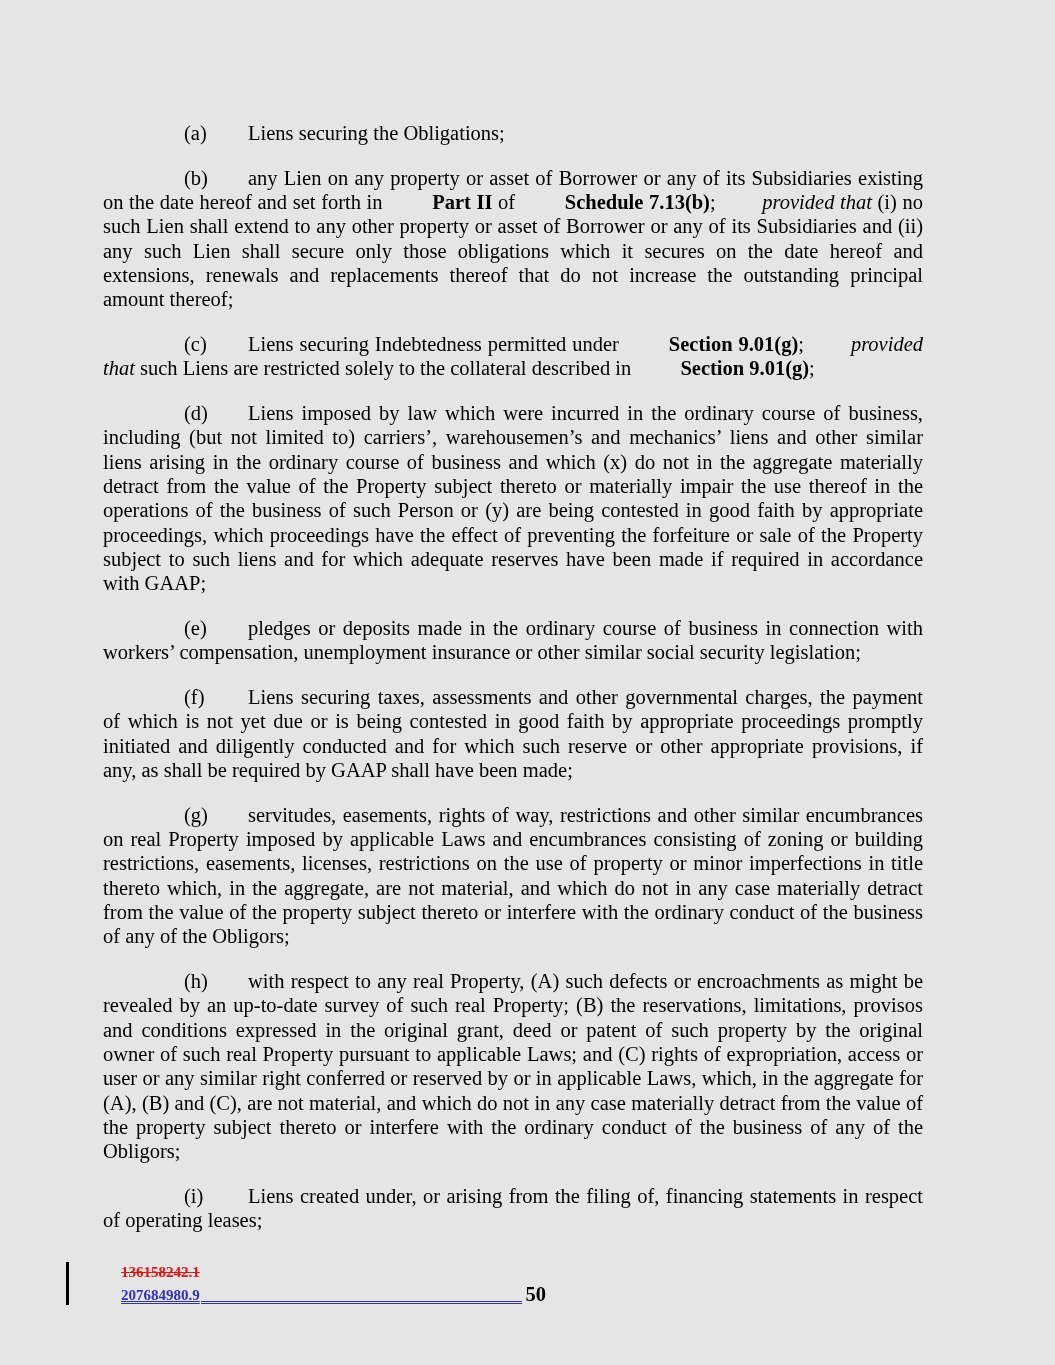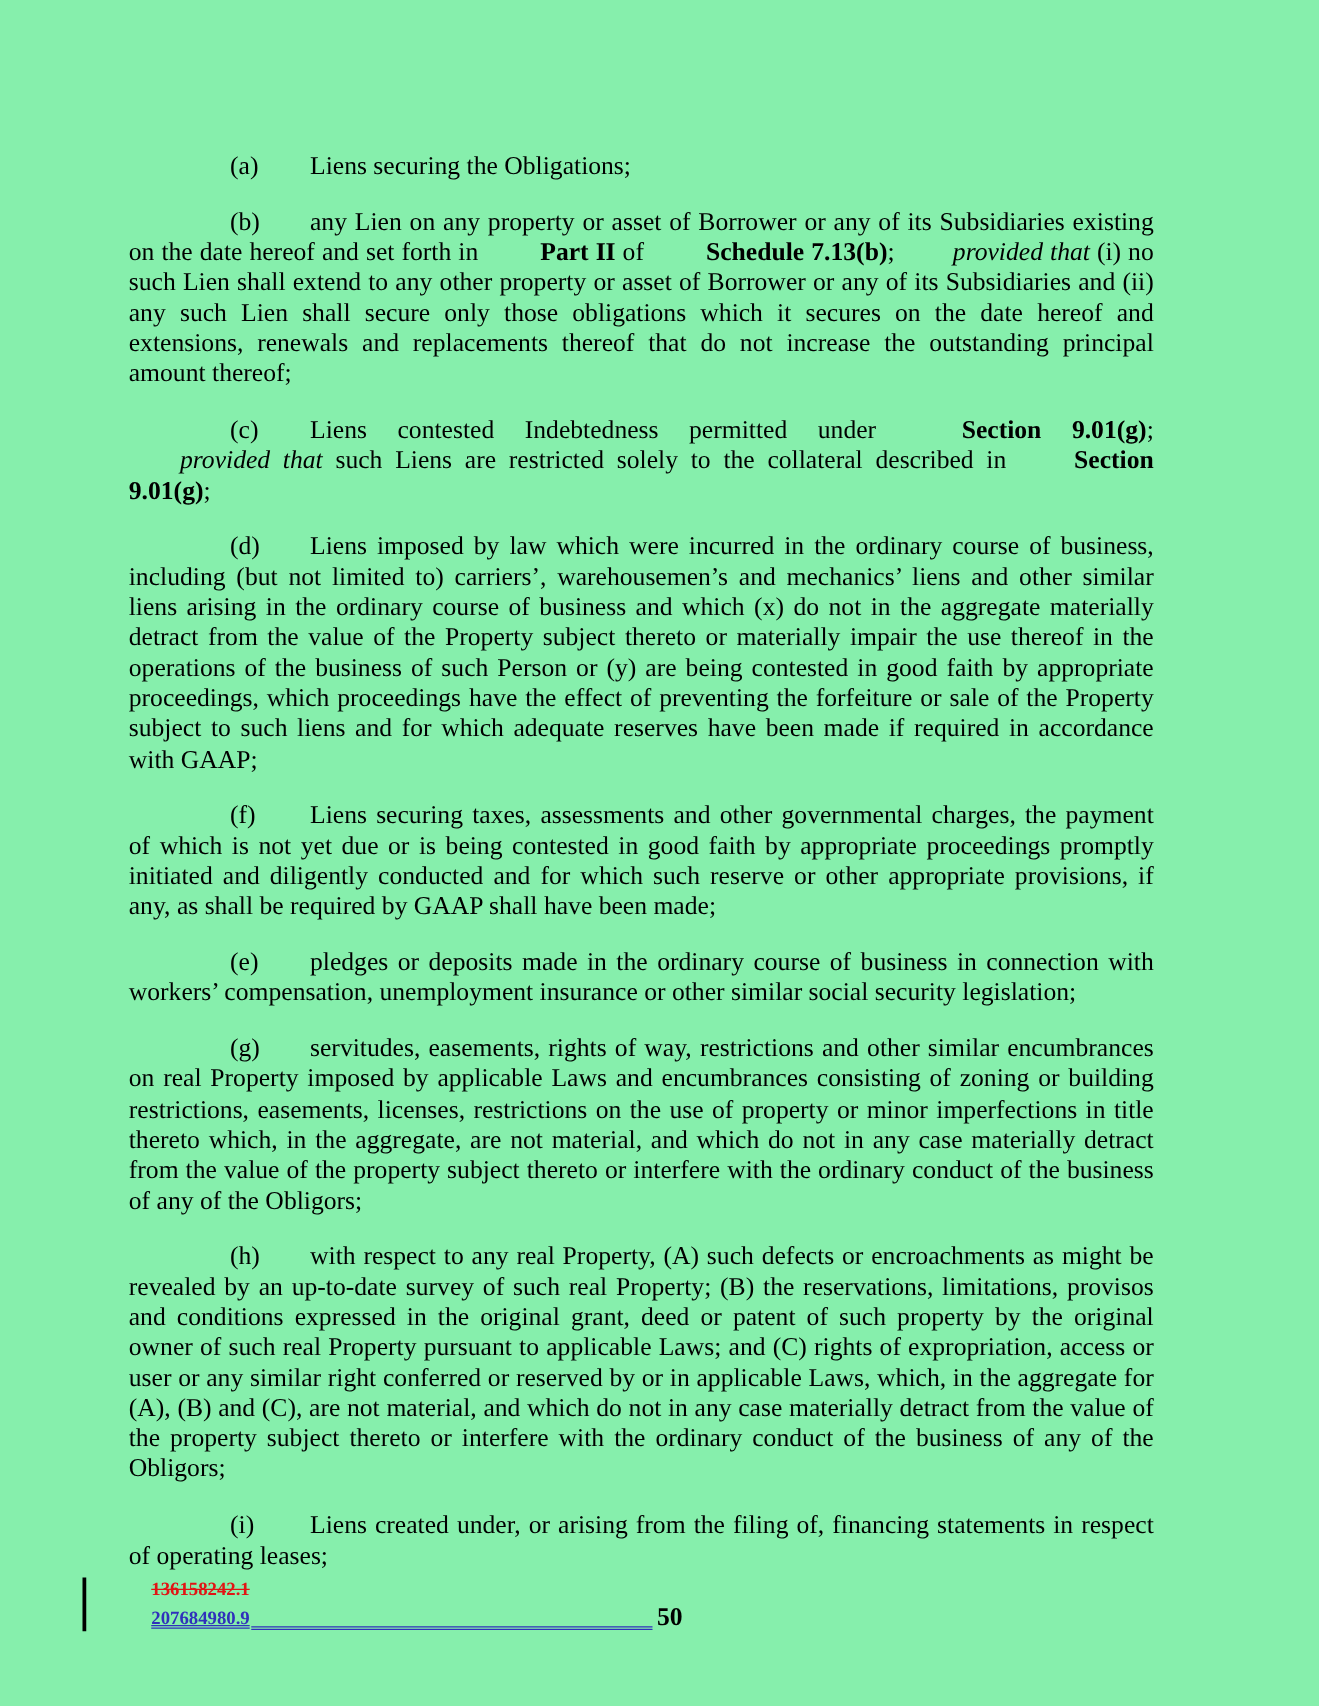--- a/index.html
+++ b/index.html
@@ -8,21 +8,21 @@
     height: 1365px;
     background: #ffffff;
     position: relative;
     font-family: "Liberation Serif", "DejaVu Serif", serif;
     color: #000000;
     overflow: hidden;
   }
   .page {
     position: absolute;
     inset: 0;
-    background: #86efac;
+    background: #e5e5e5;
   }
   main.doc-body {
     position: absolute;
     left: 103px;
     top: 121px;
     width: 820px;
   }
   .para {
     font-size: 20.5px;
     line-height: 24.3px;
@@ -85,24 +85,24 @@
   }
 </style>
 </head>
 <body>
 
 <div class="page">
 
   <main class="doc-body">
       <p class="para"><span class="label">(a)</span><span>Liens securing the Obligations;</span></p>
       <p class="para"><span class="label">(b)</span><span>any Lien on any property or asset of Borrower or any of its Subsidiaries existing on the date hereof and set forth in </span><span class="b">Part II</span><span> of </span><span class="b">Schedule 7.13(b)</span><span>; </span><span class="i">provided that</span><span> (i) no such Lien shall extend to any other property or asset of Borrower or any of its Subsidiaries and (ii) any such Lien shall secure only those obligations which it secures on the date hereof and extensions, renewals and replacements thereof that do not increase the outstanding principal amount thereof;</span></p>
-      <p class="para"><span class="label">(c)</span><span>Liens contested Indebtedness permitted under </span><span class="b">Section 9.01(g)</span><span>; </span><span class="i">provided that</span><span> such Liens are restricted solely to the collateral described in </span><span class="b">Section 9.01(g)</span><span>;</span></p>
+      <p class="para"><span class="label">(c)</span><span>Liens securing Indebtedness permitted under </span><span class="b">Section 9.01(g)</span><span>; </span><span class="i">provided that</span><span> such Liens are restricted solely to the collateral described in </span><span class="b">Section 9.01(g)</span><span>;</span></p>
       <p class="para"><span class="label">(d)</span><span>Liens imposed by law which were incurred in the ordinary course of business, including (but not limited to) carriers’, warehousemen’s and mechanics’ liens and other similar liens arising in the ordinary course of business and which (x) do not in the aggregate materially detract from the value of the Property subject thereto or materially impair the use thereof in the operations of the business of such Person or (y) are being contested in good faith by appropriate proceedings, which proceedings have the effect of preventing the forfeiture or sale of the Property subject to such liens and for which adequate reserves have been made if required in accordance with GAAP;</span></p>
+      <p class="para"><span class="label">(e)</span><span>pledges or deposits made in the ordinary course of business in connection with workers’ compensation, unemployment insurance or other similar social security legislation;</span></p>
       <p class="para"><span class="label">(f)</span><span>Liens securing taxes, assessments and other governmental charges, the payment of which is not yet due or is being contested in good faith by appropriate proceedings promptly initiated and diligently conducted and for which such reserve or other appropriate provisions, if any, as shall be required by GAAP shall have been made;</span></p>
-      <p class="para"><span class="label">(e)</span><span>pledges or deposits made in the ordinary course of business in connection with workers’ compensation, unemployment insurance or other similar social security legislation;</span></p>
       <p class="para"><span class="label">(g)</span><span>servitudes, easements, rights of way, restrictions and other similar encumbrances on real Property imposed by applicable Laws and encumbrances consisting of zoning or building restrictions, easements, licenses, restrictions on the use of property or minor imperfections in title thereto which, in the aggregate, are not material, and which do not in any case materially detract from the value of the property subject thereto or interfere with the ordinary conduct of the business of any of the Obligors;</span></p>
       <p class="para"><span class="label">(h)</span><span>with respect to any real Property, (A) such defects or encroachments as might be revealed by an up-to-date survey of such real Property; (B) the reservations, limitations, provisos and conditions expressed in the original grant, deed or patent of such property by the original owner of such real Property pursuant to applicable Laws; and (C) rights of expropriation, access or user or any similar right conferred or reserved by or in applicable Laws, which, in the aggregate for (A), (B) and (C), are not material, and which do not in any case materially detract from the value of the property subject thereto or interfere with the ordinary conduct of the business of any of the Obligors;</span></p>
       <p class="para"><span class="label">(i)</span><span>Liens created under, or arising from the filing of, financing statements in respect of operating leases;</span></p>
     </main>
 
   <div class="change-bar"></div>
 
   <div class="footer">
     <div class="footer-deleted">136158242.1</div>
     <div class="footer-row">

